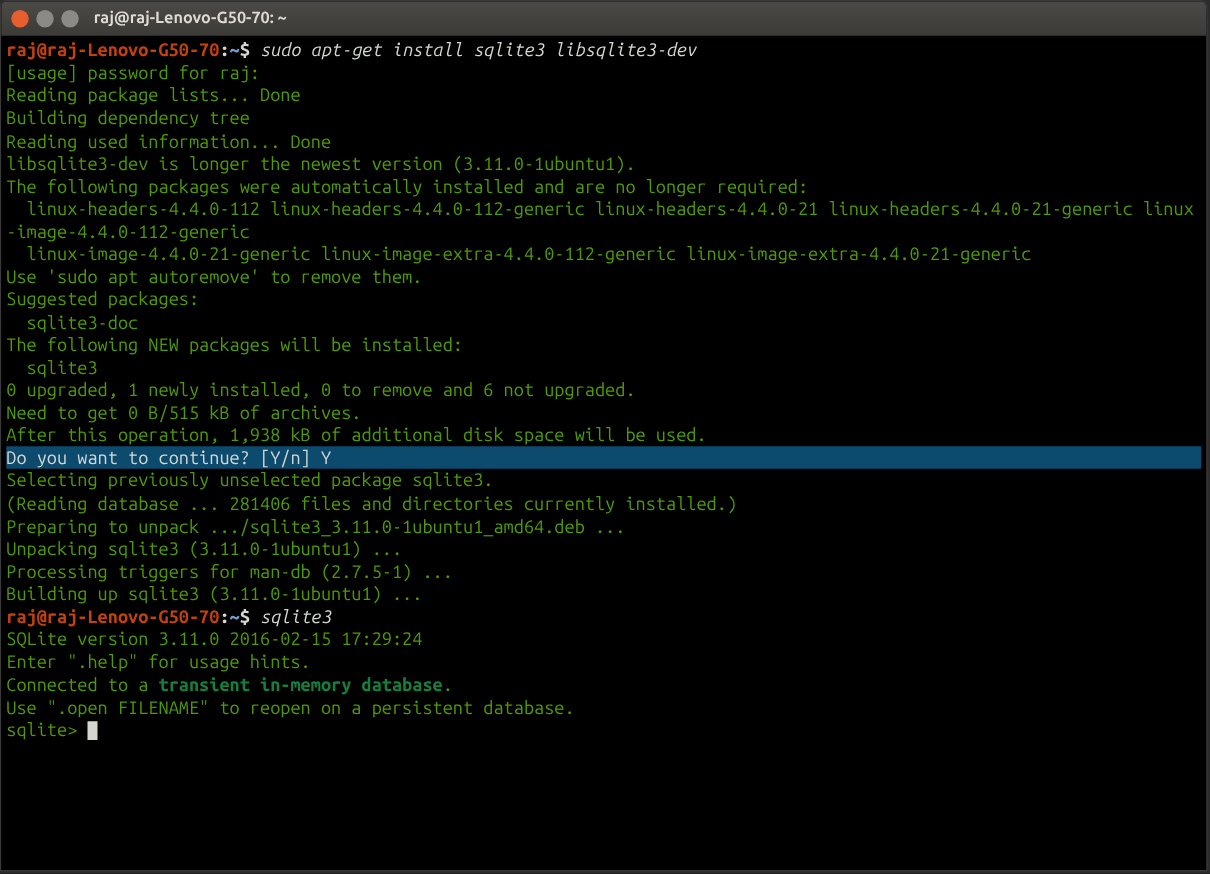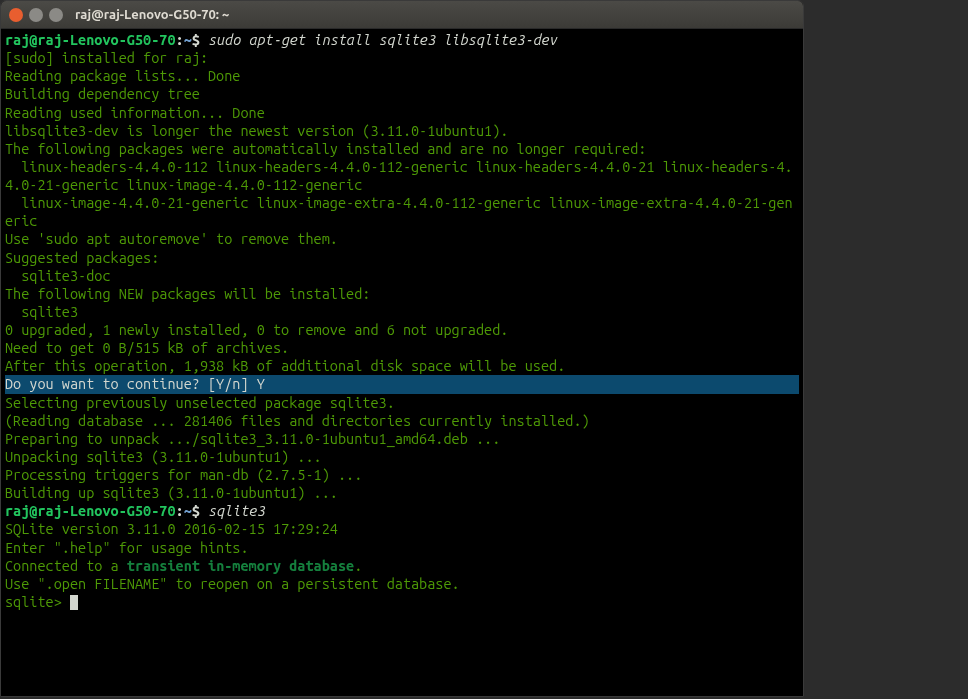--- a/index.html
+++ b/index.html
@@ -6,21 +6,21 @@
   body {
     background: #2c2c2c;
     font-family: "Ubuntu Mono", "DejaVu Sans Mono", monospace;
     font-size: 14.5px;
     line-height: 1.25;
     width: 968px;
     height: 699px;
     overflow: hidden;
   }
   .window-frame {
-    width: 804px;
+    width: 966px;
     height: 697px;
     background: #000;
     border: 1px solid #3a3a3a;
     border-radius: 6px 6px 0 0;
     overflow: hidden;
   }
   .titlebar {
     height: 28px;
     background: linear-gradient(to bottom, #4b4a46 0%, #3c3b37 100%);
     display: flex;
@@ -45,21 +45,21 @@
     font-weight: bold;
     margin-left: 6px;
   }
   .terminal {
     background: #000;
     padding: 2px 4px;
     white-space: pre-wrap;
     word-break: break-all;
     height: calc(100% - 28px);
   }
-  .prompt-user { color: #22c55e; font-weight: bold; }
+  .prompt-user { color: #c2410c; font-weight: bold; }
   .prompt-colon { color: #d3d7cf; font-weight: bold; }
   .prompt-path { color: #729fcf; font-weight: bold; }
   .cmd { color: #d3d7cf; font-style: italic; }
   .out-green { color: #4e9a06; }
   .out-highlight { background: #0c4a6e; color: #d3d7cf; display: inline-block; width: 100%; }
   .out-red-bold { color: #15803d; font-weight: bold; }
   .cursor {
     display: inline-block;
     width: 8px;
     height: 15px;
@@ -72,21 +72,21 @@
 
 <div class="window-frame">
   <div class="titlebar">
     <span class="win-btn win-close"></span>
     <span class="win-btn win-min"></span>
     <span class="win-btn win-max"></span>
     <span class="title-text">raj@raj-Lenovo-G50-70: ~</span>
   </div>
 
   <div class="terminal"><span class="prompt-user">raj@raj-Lenovo-G50-70</span><span class="prompt-colon">:</span><span class="prompt-path">~</span><span class="prompt-colon">$</span><span class="cmd"> sudo apt-get install sqlite3 libsqlite3-dev</span>
-<span class="out-green">[sudo] installed for raj: </span>
+<span class="out-green">[usage] password for raj: </span>
 <span class="out-green">Reading package lists... Done</span>
 <span class="out-green">Building dependency tree       </span>
 <span class="out-green">Reading used information... Done</span>
 <span class="out-green">libsqlite3-dev is longer the newest version (3.11.0-1ubuntu1).</span>
 <span class="out-green">The following packages were automatically installed and are no longer required:</span>
 <span class="out-green">  linux-headers-4.4.0-112 linux-headers-4.4.0-112-generic linux-headers-4.4.0-21 linux-headers-4.4.0-21-generic linux-image-4.4.0-112-generic</span>
 <span class="out-green">  linux-image-4.4.0-21-generic linux-image-extra-4.4.0-112-generic linux-image-extra-4.4.0-21-generic</span>
 <span class="out-green">Use 'sudo apt autoremove' to remove them.</span>
 <span class="out-green">Suggested packages:</span>
 <span class="out-green">  sqlite3-doc</span>

